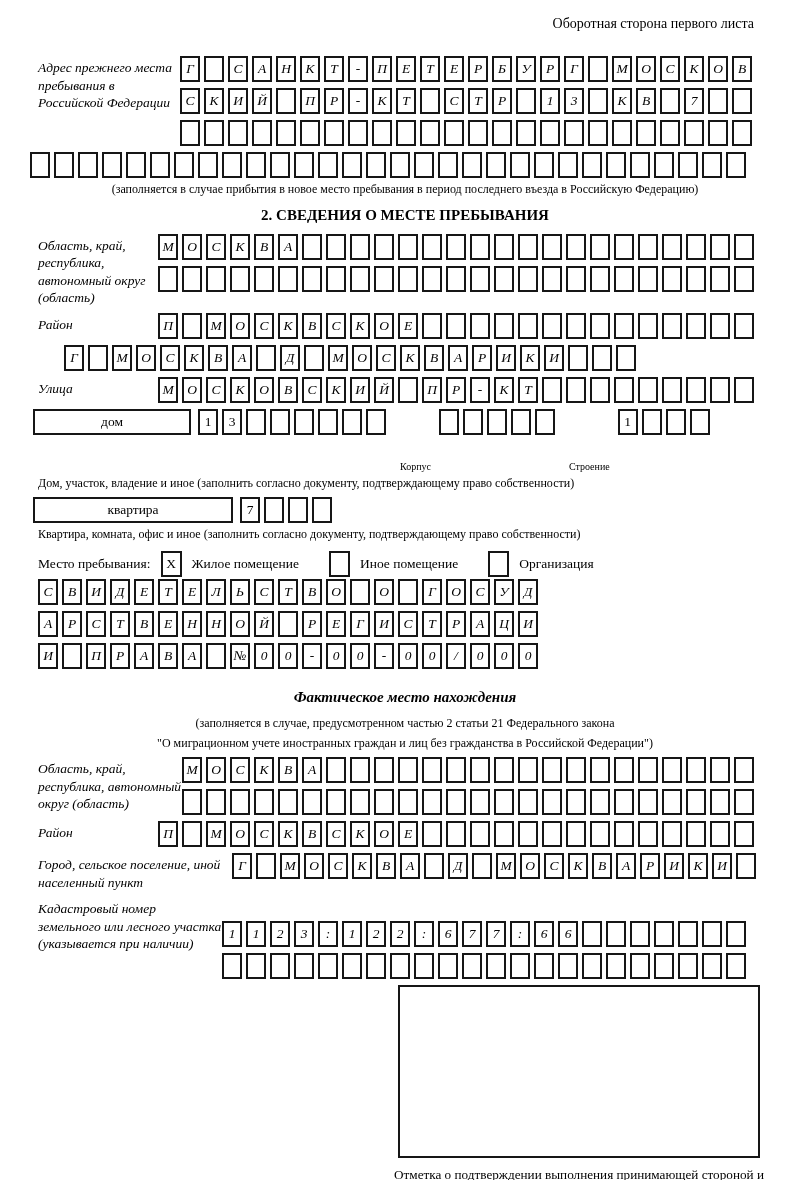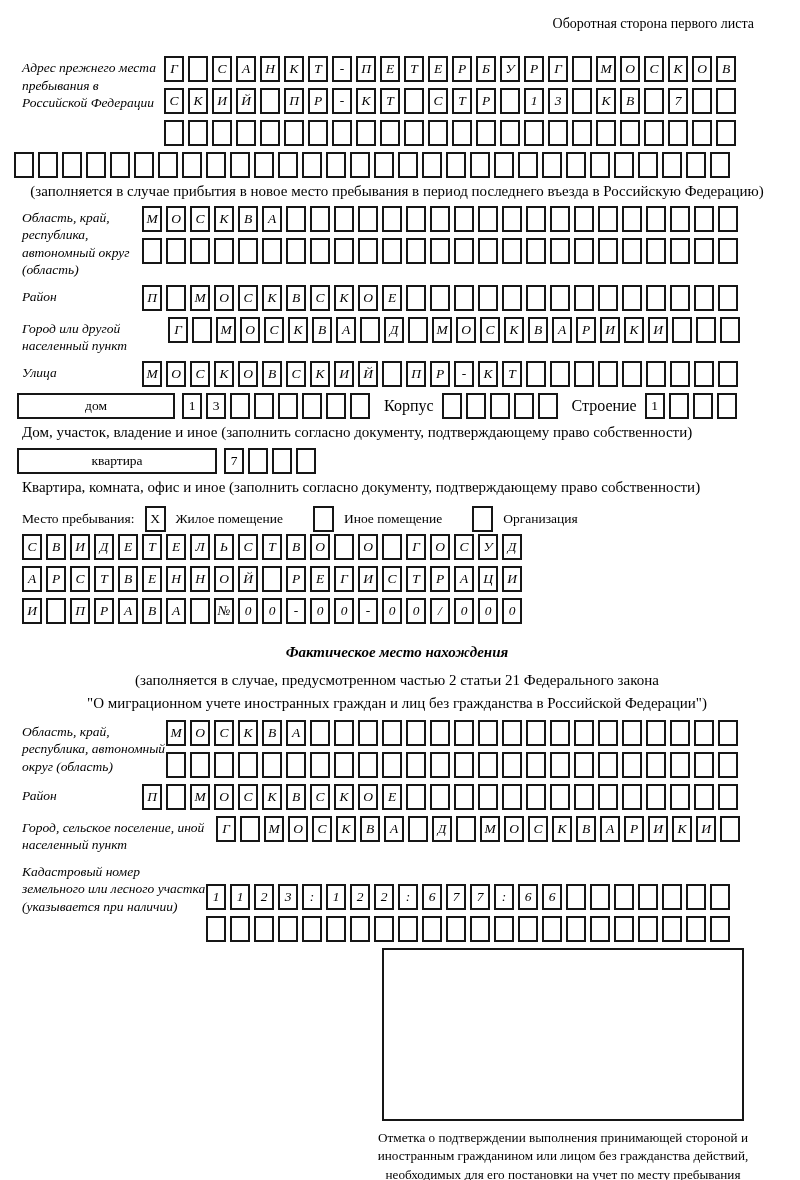--- a/index.html
+++ b/index.html
@@ -1,21 +1,21 @@
 <!DOCTYPE html>
 <html><head>
 <meta charset="utf-8">
 <style>
   * { margin:0; padding:0; box-sizing:border-box; }
   html,body { background:#fff; }
   body {
     width:800px; height:1180px; overflow:hidden;
     font-family:"Liberation Serif", serif; color:#000;
   }
-  .page { position:relative; width:800px; height:1180px; padding:16px 28px 0 22px; }
+  .page { position:relative; width:800px; height:1180px; padding:16px 28px 0 38px; }
 
   .hdr { text-align:right; padding-right:18px; font-size:14px; margin-bottom:24px; }
 
   .frow { display:flex; align-items:flex-start; margin-bottom:6px;font-style:italic; }
   .flabel { font-size:13.5px; line-height:1.3; padding-top:3px; }
   .w142 { flex:0 0 142px; }
   .w120 { flex:0 0 120px; }
   .w144 { flex:0 0 144px; }
   .w194 { flex:0 0 194px; }
   .w214 { flex:0 0 214px; }
@@ -26,35 +26,35 @@
   .cellcol .cells:last-child { margin-bottom:0; }
   .cell {
     flex:none; width:20px; height:26px; margin-right:4px;
     border:2px solid #161616;
     display:flex; align-items:center; justify-content:center;
     font-size:13.5px;
   }
   .overflow-row { margin-left:-8px; margin-bottom:4px; }
   .indent26 { margin-left:26px; }
 
-  .note { font-size:15px; line-height:1.3; }
+  .note { font-size:12px; line-height:1.3; }
   .center { text-align:center; }
   .mb4 { margin-bottom:4px; }
   .mb6 { margin-bottom:6px; }
 
   .title { font-weight:bold; font-size:15px; text-align:center; margin:9px 0 10px; }
 
   .domrow { display:flex; align-items:flex-start; margin-left:-5px; margin-bottom:4px; }
   .labelbox {
     height:26px; border:2px solid #161616; margin-right:7px;
     display:flex; align-items:center; justify-content:center; font-size:13.5px;
   }
   .w166 { width:158px; flex:none; }
   .w200 { width:200px; flex:none; }
-  .inline-label { font-size:16px; padding:4px 8px 0 10px; white-space:nowrap; }
+  .inline-label { font-size:10px; padding:4px 8px 0 10px; white-space:nowrap;margin-top:48px; }
 
   .mestorow { display:flex; align-items:center; margin:8px 0 2px; }
   .mlabel { font-size:13.5px; margin-right:10px; }
   .chk {
     flex:none; width:21px; height:26px; border:2px solid #161616;
     display:flex; align-items:center; justify-content:center; font-size:13.5px;
   }
   .opt { font-size:13.5px; margin:0 30px 0 10px; }
   .selnote { margin-left:170px; width:300px; text-align:center; font-size:12.8px; margin-bottom:8px; }
 
@@ -180,20 +180,21 @@
       <div class="cell"></div>
       <div class="cell"></div>
       <div class="cell"></div>
       <div class="cell"></div>
       <div class="cell"></div>
       <div class="cell"></div>
       <div class="cell"></div>
     </div>
   <div class="note center mb4">(заполняется в случае прибытия в новое место пребывания в период последнего въезда в Российскую Федерацию)</div>
 
+  <div class="title">2. СВЕДЕНИЯ О МЕСТЕ ПРЕБЫВАНИЯ</div>
 
   <div class="frow">
     <div class="flabel w120">Область, край, республика, автономный округ (область)</div>
     <div class="cellcol">
       <div class="cells">
           <div class="cell">М</div>
           <div class="cell">О</div>
           <div class="cell">С</div>
           <div class="cell">К</div>
           <div class="cell">В</div>
@@ -273,21 +274,20 @@
         <div class="cell"></div>
         <div class="cell"></div>
         <div class="cell"></div>
         <div class="cell"></div>
         <div class="cell"></div>
         <div class="cell"></div>
       </div>
   </div>
 
   <div class="frow">
-    <div class="flabel w120">Город или другой населенный пункт</div>
     <div class="cells indent26">
         <div class="cell">Г</div>
         <div class="cell"></div>
         <div class="cell">М</div>
         <div class="cell">О</div>
         <div class="cell">С</div>
         <div class="cell">К</div>
         <div class="cell">В</div>
         <div class="cell">А</div>
         <div class="cell"></div>

